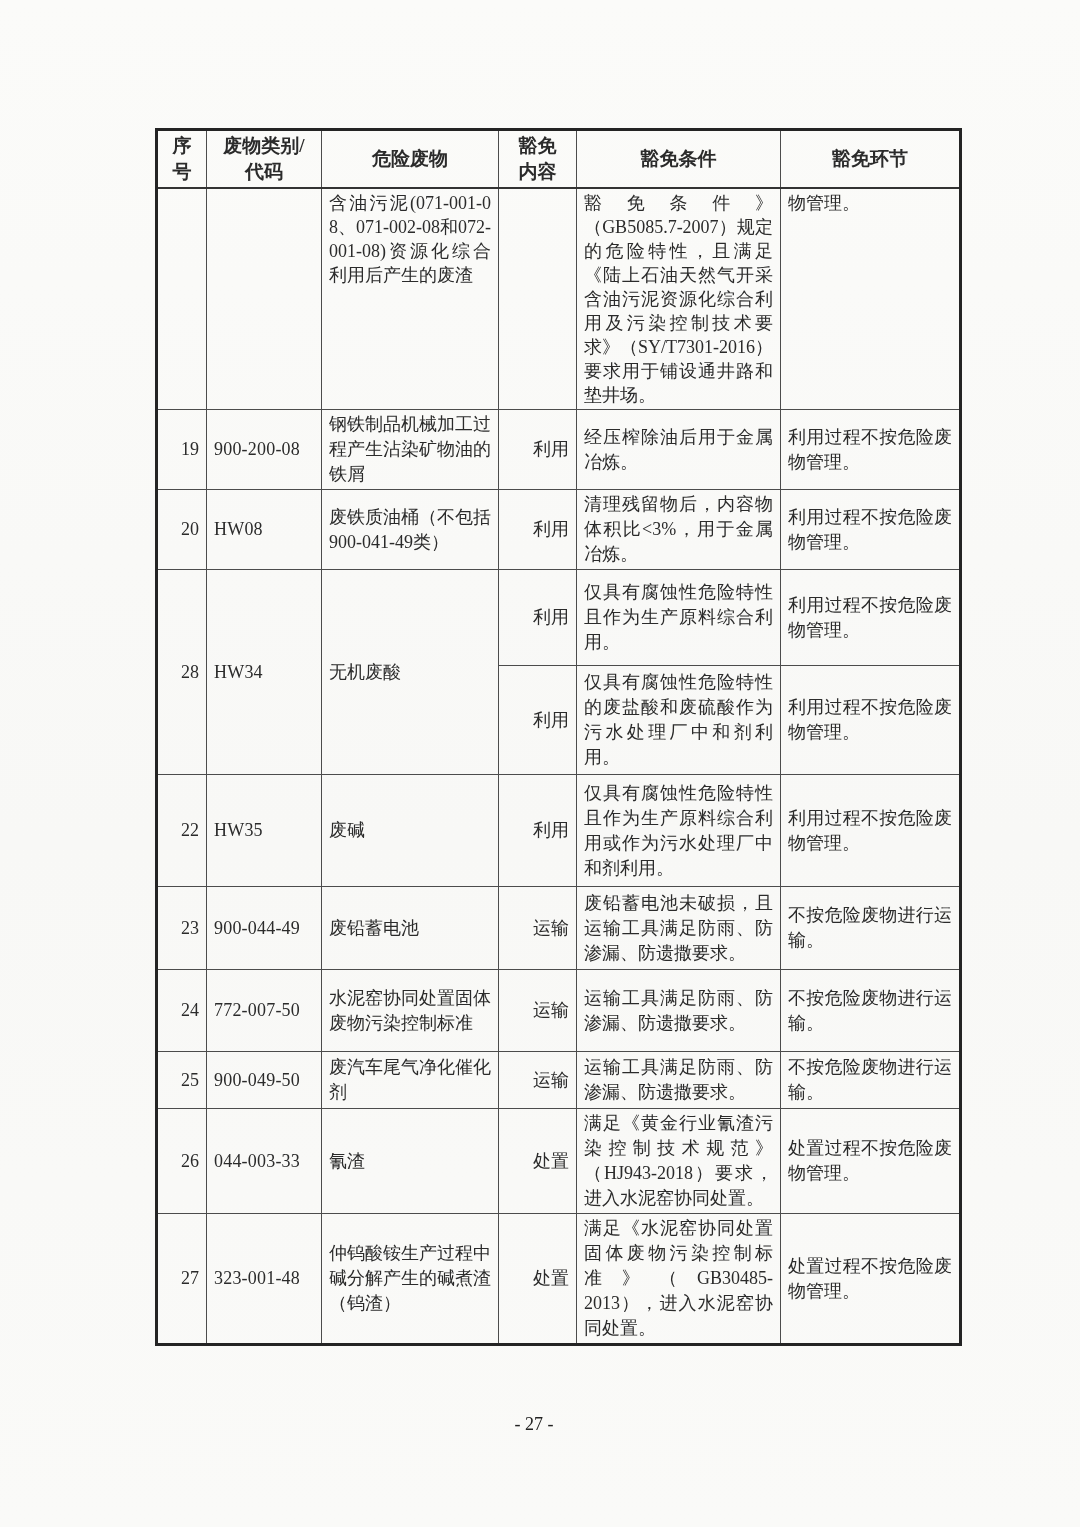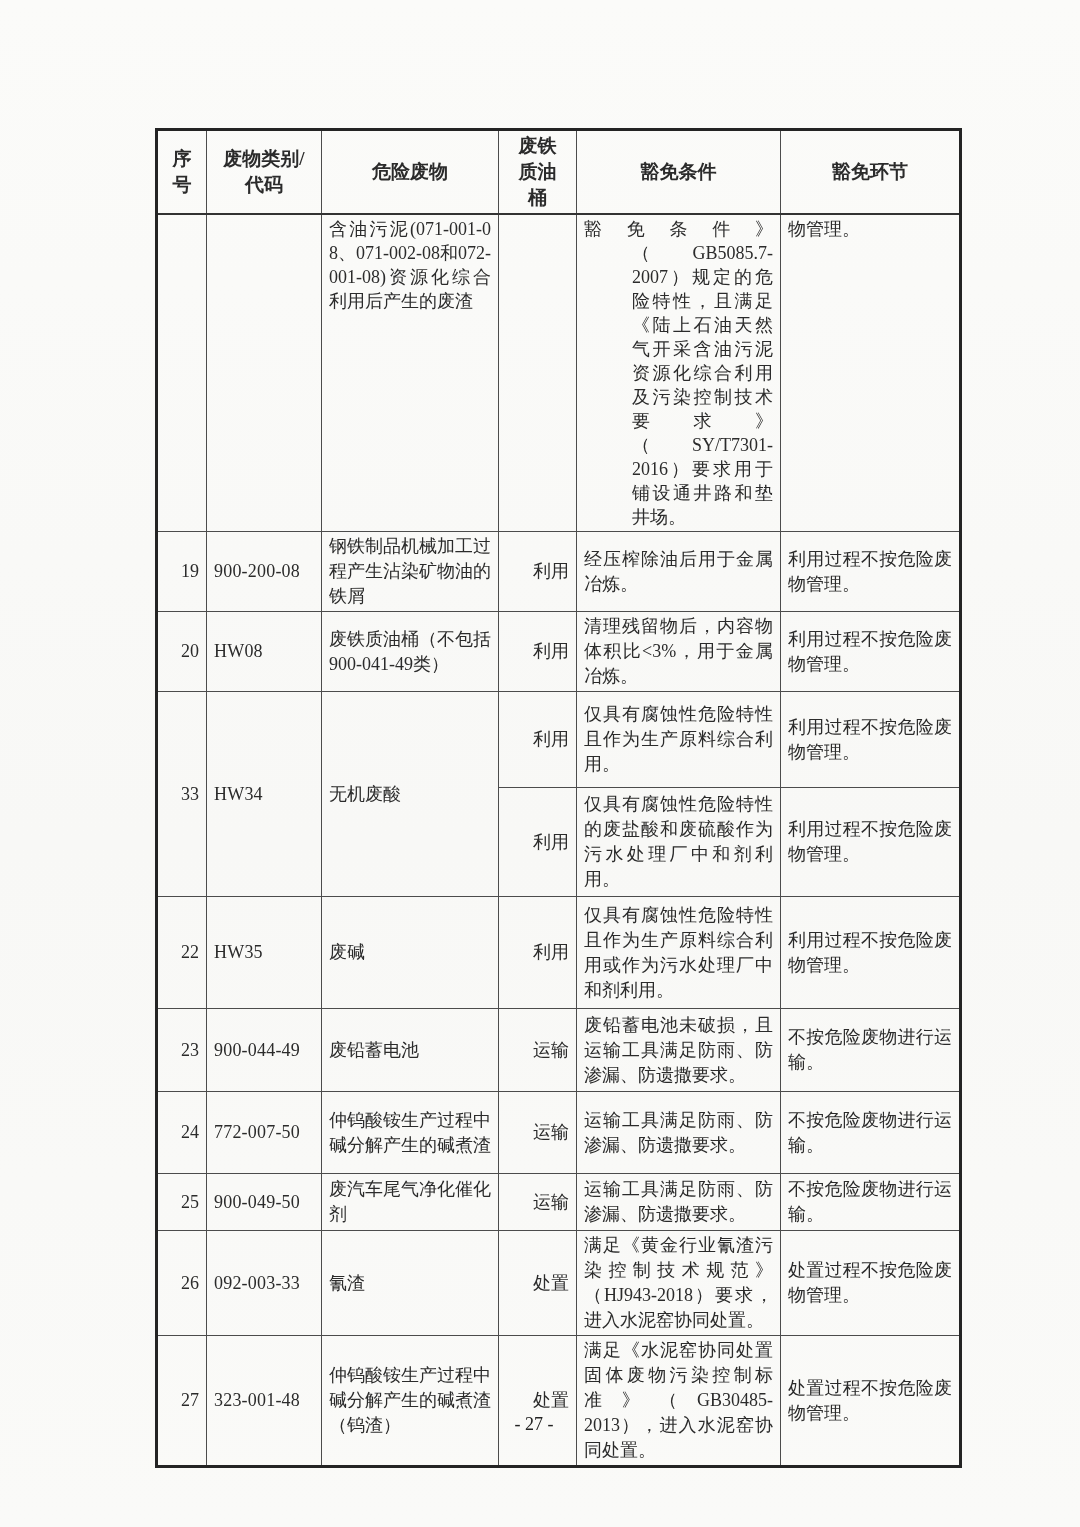--- a/index.html
+++ b/index.html
@@ -35,21 +35,21 @@
   tr.r21a{height:96px}
   tr.r21b{height:109px}
   tr.r22{height:112px}
   tr.r23{height:83px}
   tr.r24{height:82px}
   tr.r25{height:57px}
   tr.r26{height:105px}
   tr.r27{height:115px}
 
   .ta-c{text-align:right;}
-  .ta-j{text-align:justify;text-justify:inter-character;margin-left:48px;}
+  .ta-j{text-align:justify;text-justify:inter-character;}
   .va-t{vertical-align:top !important;}
   .justify-last{text-align:justify;text-align-last:justify;text-justify:inter-character;}
   .narrow-head{display:inline-block;width:2.15em;}
   .cell-code{letter-spacing:0.2px;}
   .break-all{word-break:break-all;}
   .footer{
     position:absolute;left:0;right:12px;top:1414px;
     text-align:center;font-size:18px;color:#222;
   }
 </style>
@@ -66,21 +66,21 @@
       <col style="width:78px">
       <col style="width:204px">
       <col style="width:180px">
     </colgroup>
 
     <tbody>
         <tr class="header-row h-head">
       <th>序号</th>
       <th>废物类别/代码</th>
       <th>危险废物</th>
-      <th><span class="narrow-head">废铁质油桶</span></th>
+      <th><span class="narrow-head">豁免内容</span></th>
       <th>豁免条件</th>
       <th>豁免环节</th>
     </tr>
 
     <tr class="r18">
       <td class="ta-c"></td>
       <td class="cell-code"></td>
       <td class="ta-j va-t break-all">含油污泥(071-001-08、071-002-08和072-001-08)资源化综合利用后产生的废渣</td>
       <td class="ta-c"></td>
       <td class="va-t">
@@ -102,21 +102,21 @@
     <tr class="r20">
       <td class="ta-c">20</td>
       <td class="cell-code">HW08</td>
       <td class="ta-j">废铁质油桶（不包括900-041-49类）</td>
       <td class="ta-c">利用</td>
       <td class="ta-j">清理残留物后，内容物体积比&lt;3%，用于金属冶炼。</td>
       <td class="ta-j">利用过程不按危险废物管理。</td>
     </tr>
 
     <tr class="r21a">
-      <td class="ta-c" rowspan="2">33</td>
+      <td class="ta-c" rowspan="2">28</td>
       <td class="cell-code" rowspan="2">HW34</td>
       <td class="ta-j" rowspan="2">无机废酸</td>
       <td class="ta-c">利用</td>
       <td class="ta-j">仅具有腐蚀性危险特性且作为生产原料综合利用。</td>
       <td class="ta-j">利用过程不按危险废物管理。</td>
     </tr>
 
     <tr class="r21b">
       <td class="ta-c">利用</td>
       <td class="ta-j">仅具有腐蚀性危险特性的废盐酸和废硫酸作为污水处理厂中和剂利用。</td>
@@ -137,38 +137,38 @@
       <td class="cell-code">900-044-49</td>
       <td class="ta-j">废铅蓄电池</td>
       <td class="ta-c">运输</td>
       <td class="ta-j">废铅蓄电池未破损，且运输工具满足防雨、防渗漏、防遗撒要求。</td>
       <td class="ta-j">不按危险废物进行运输。</td>
     </tr>
 
     <tr class="r24">
       <td class="ta-c">24</td>
       <td class="cell-code">772-007-50</td>
-      <td class="ta-j">仲钨酸铵生产过程中碱分解产生的碱煮渣</td>
+      <td class="ta-j">水泥窑协同处置固体废物污染控制标准</td>
       <td class="ta-c">运输</td>
       <td class="ta-j">运输工具满足防雨、防渗漏、防遗撒要求。</td>
       <td class="ta-j">不按危险废物进行运输。</td>
     </tr>
 
     <tr class="r25">
       <td class="ta-c">25</td>
       <td class="cell-code">900-049-50</td>
       <td class="ta-j">废汽车尾气净化催化剂</td>
       <td class="ta-c">运输</td>
       <td class="ta-j">运输工具满足防雨、防渗漏、防遗撒要求。</td>
       <td class="ta-j">不按危险废物进行运输。</td>
     </tr>
 
     <tr class="r26">
       <td class="ta-c">26</td>
-      <td class="cell-code">092-003-33</td>
+      <td class="cell-code">044-003-33</td>
       <td class="ta-j">氰渣</td>
       <td class="ta-c">处置</td>
       <td class="ta-j">满足《黄金行业氰渣污染控制技术规范》（HJ943-2018）要求，进入水泥窑协同处置。</td>
       <td class="ta-j">处置过程不按危险废物管理。</td>
     </tr>
 
     <tr class="r27">
       <td class="ta-c">27</td>
       <td class="cell-code">323-001-48</td>
       <td class="ta-j">仲钨酸铵生产过程中碱分解产生的碱煮渣（钨渣）</td>

